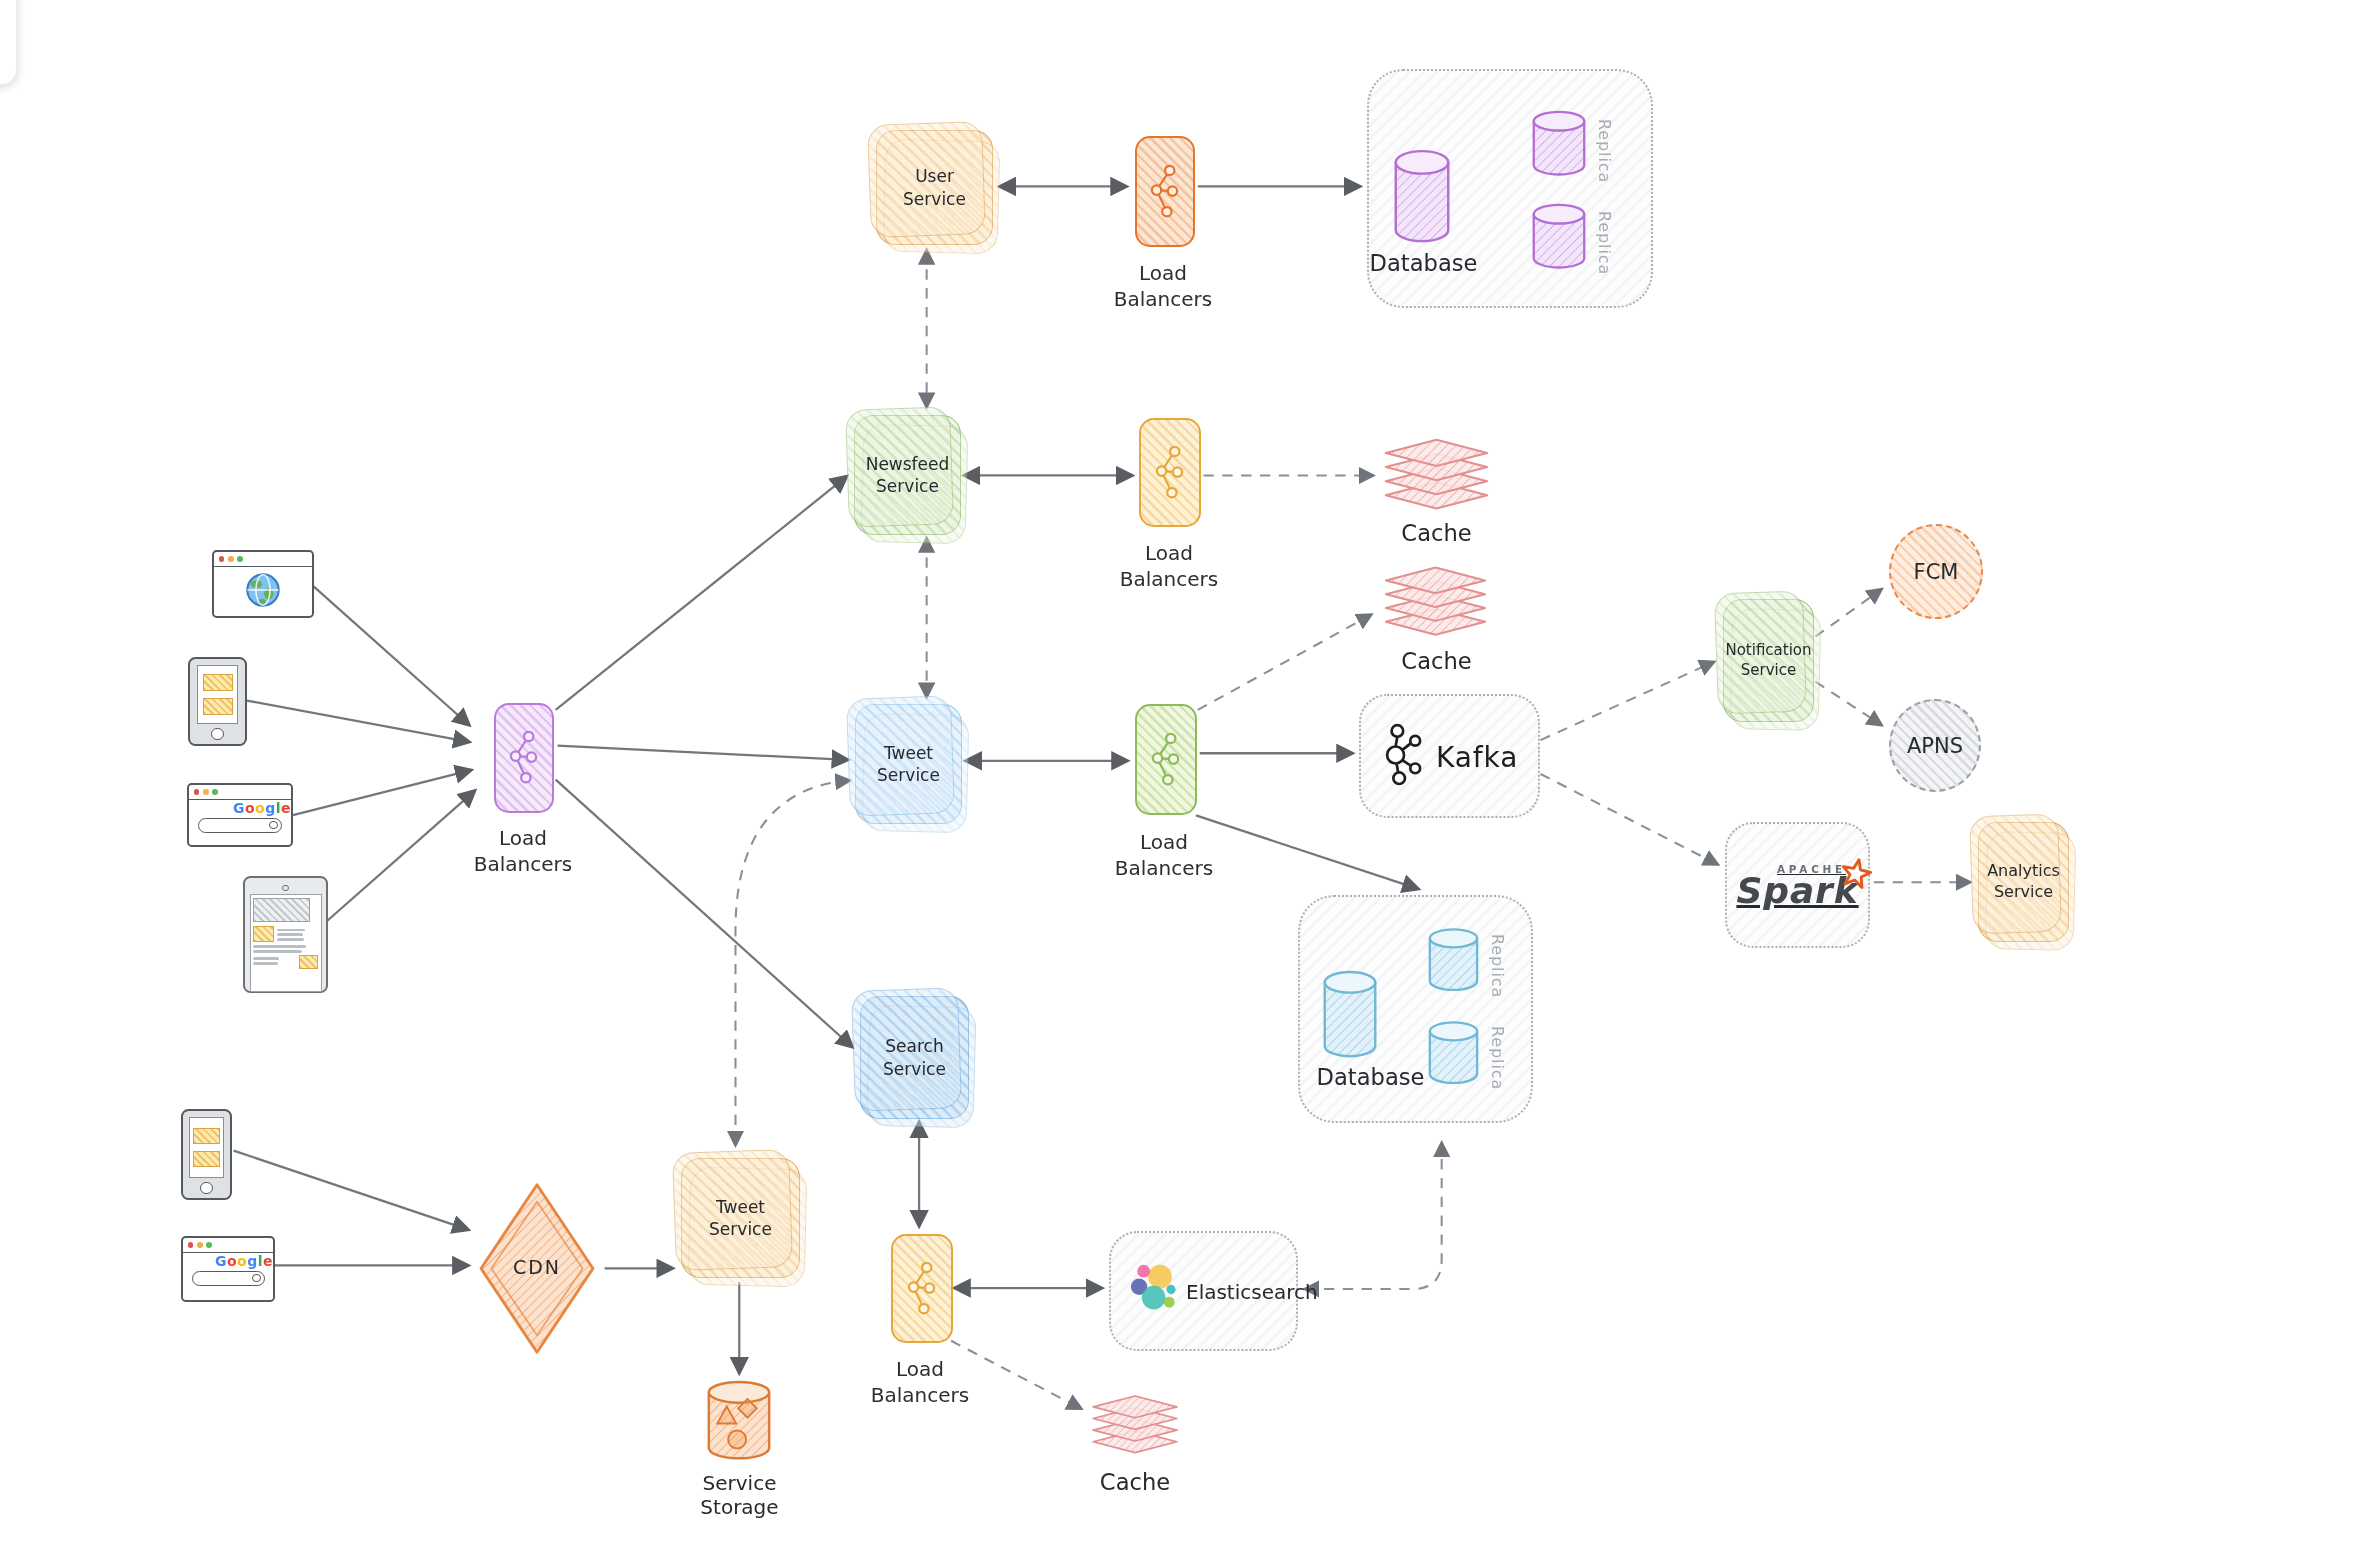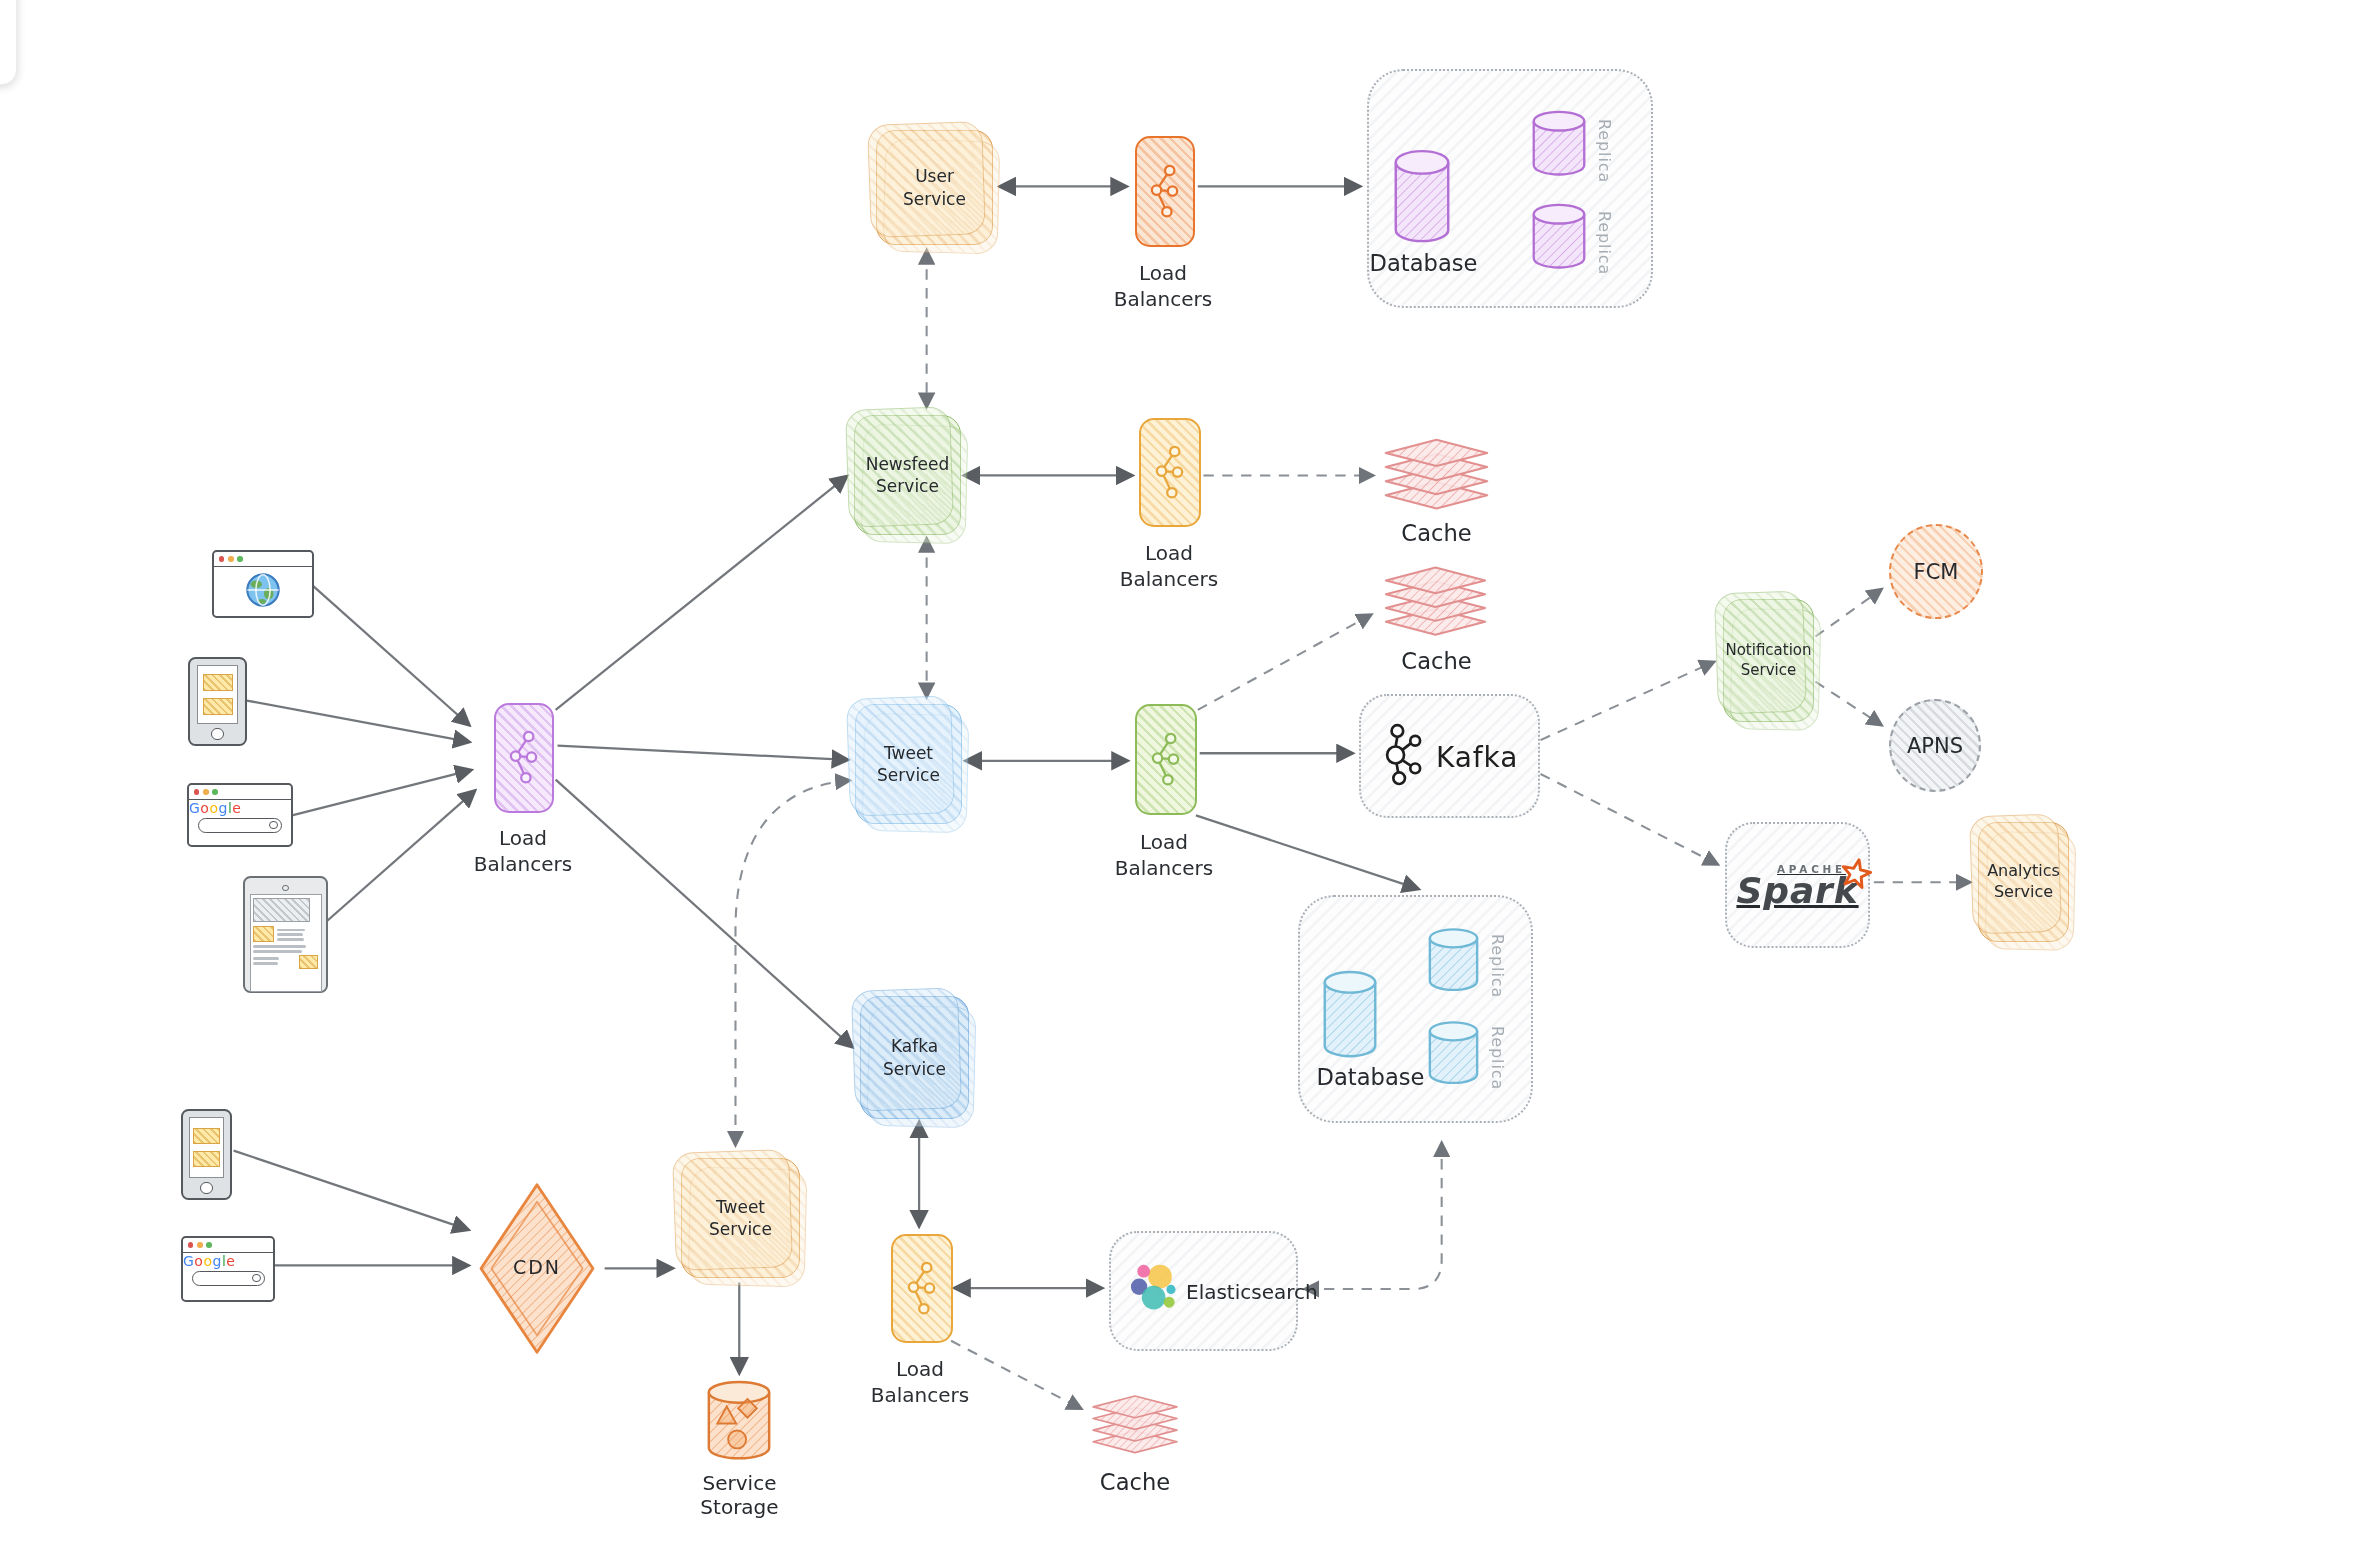--- a/index.html
+++ b/index.html
@@ -50,21 +50,21 @@
   .dot-r{background:#d9534f;} .dot-y{background:#f0ad4e;} .dot-g{background:#5cb85c;}
   .phone{background:#dfe2e5;border:2.8px solid #55585c;border-radius:7.5px;display:flex;flex-direction:column;align-items:center;}
   .phone .screen{background:#fff;border:1.4px solid #8a8e93;width:72%;flex:1;margin-top:5.6px;display:flex;flex-direction:column;
     align-items:center;justify-content:center;gap:7.5px;}
   .phone .home{width:10.4px;height:10.4px;border:1.9px solid #55585c;border-radius:50%;background:#fff;margin:3.8px 0;}
   .hatch-yellow{background:repeating-linear-gradient(45deg,rgba(217,164,65,.55) 0 1.9px,transparent 1.9px 5.2px),#ffe9a8;
     border:1.4px solid #d9a441;}
   .hatch-gray{background:repeating-linear-gradient(45deg,rgba(120,125,130,.35) 0 1.9px,transparent 1.9px 5.2px),#eceff1;
     border:1.4px solid #9aa0a6;}
   .tline{height:2.4px;background:#b9bfc4;border-radius:1.9px;margin:2.4px 0;}
-  .glogo{font-size:14px;font-weight:normal;letter-spacing:0.5px;text-align:left;}
+  .glogo{font-size:14px;font-weight:bold;letter-spacing:0.5px;text-align:right;}
   .gsearch{border:1.9px solid #55585c;border-radius:8.5px;height:13px;position:relative;background:#fff;}
   .gsearch::after{content:"";position:absolute;right:2.8px;top:1.9px;width:6.6px;height:6.6px;border:1.5px solid #55585c;border-radius:50%;}
   .tablet{background:#e8eaec;border:2.8px solid #6b7075;border-radius:7.5px;padding:6.6px 4.7px 4.7px 4.7px;}
   .tablet .cam{width:4.7px;height:4.7px;border-radius:50%;border:1.4px solid #6b7075;margin:0 auto 2.8px auto;}
   .tablet .page{background:#fff;border:1.4px solid #9aa0a6;height:calc(100% - 11.3px);padding:2.8px;}
   
   .kafka-text{font-size:28px;color:#1e1e1e;letter-spacing:0.9px;}
   .es-text{font-size:20px;color:#26292d;}
   .spark-wrap{display:flex;flex-direction:column;align-items:center;justify-content:center;height:100%;}
   .spark-apache{font-size:10.4px;letter-spacing:3.8px;color:#6b7075;font-weight:bold;margin-left:28px;}
@@ -286,21 +286,21 @@
 <div class="abs svc c-orange" style="left:876px;top:130px;width:115px;height:113px;">
   <span>User Service</span>
 </div>
 <div class="abs svc c-green" style="left:854px;top:415px;width:105px;height:118px;">
   <span>Newsfeed Service</span>
 </div>
 <div class="abs svc c-blue" style="left:855px;top:704px;width:105px;height:118px;justify-content:flex-end;">
   <span>Tweet Service</span>
 </div>
 <div class="abs svc c-blue2" style="left:860px;top:996px;width:107px;height:121px;">
-  <span>Kafka Service</span>
+  <span>Search Service</span>
 </div>
 <div class="abs svc c-green" style="left:1723px;top:599px;width:89px;height:121px;">
   <span style="font-size:15px;">Notification Service</span>
 </div>
 <div class="abs svc c-orange" style="left:1978px;top:822px;width:89px;height:118px;">
   <span style="font-size:16px;">Analytics Service</span>
 </div>
 <div class="abs svc c-orange" style="left:681px;top:1158px;width:117px;height:118px;">
   <span>Tweet Service</span>
 </div>

